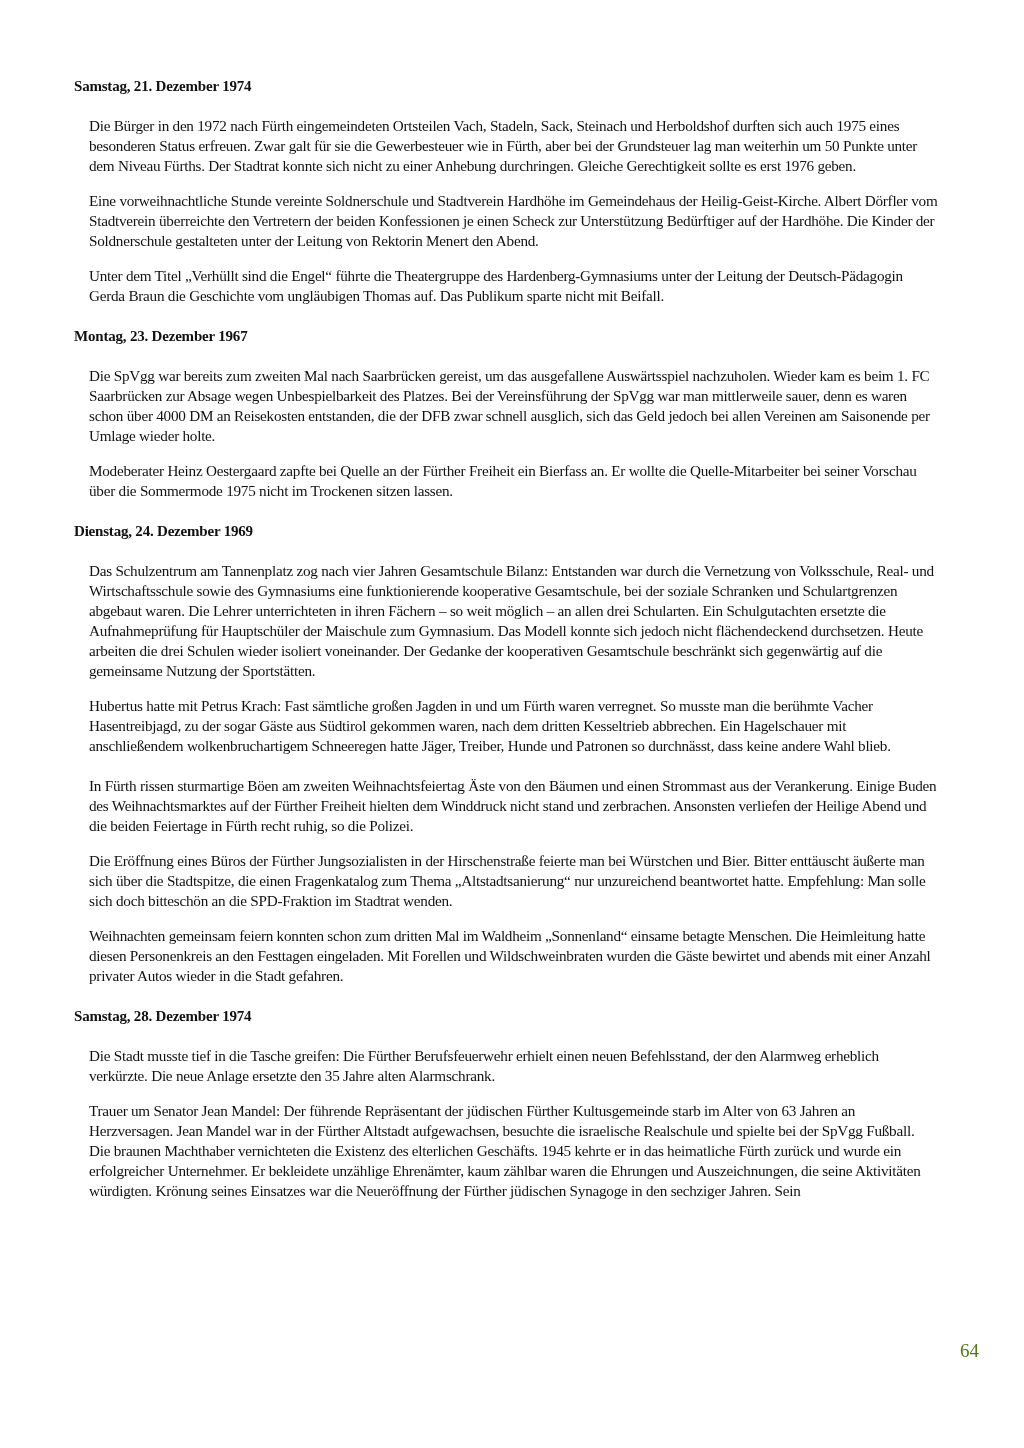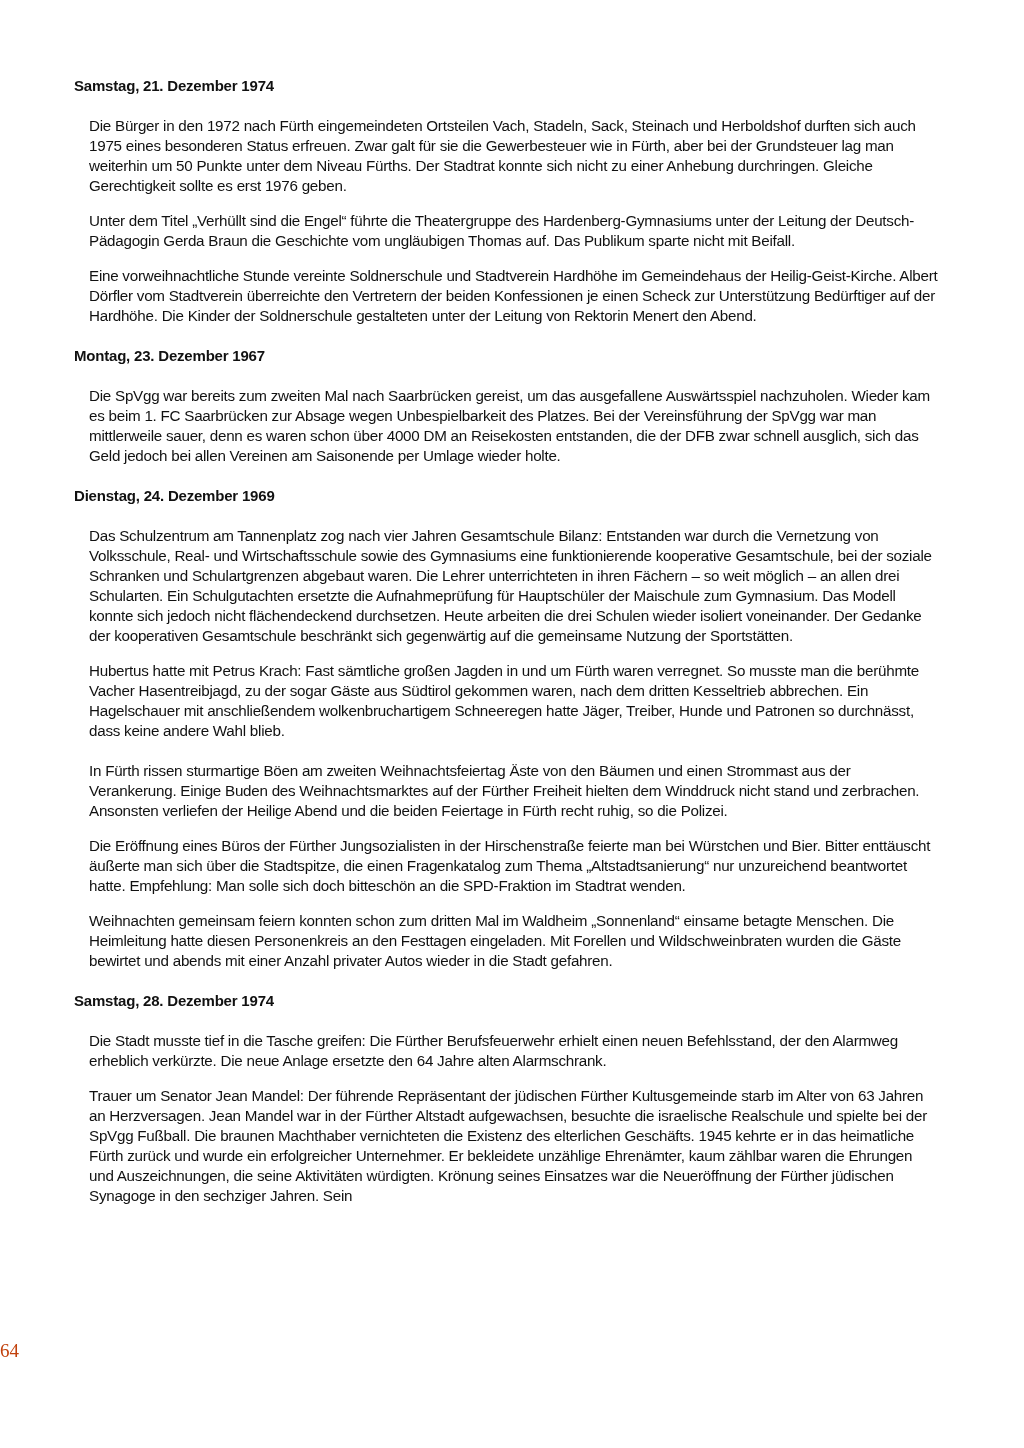--- a/index.html
+++ b/index.html
@@ -1,64 +1,65 @@
 <!DOCTYPE html>
 <html><head>
 <meta charset="utf-8">
 <style>
   html, body { margin: 0; padding: 0; background: #ffffff; }
   body { width: 1024px; height: 1448px; position: relative; overflow: hidden; }
   .page {
     position: absolute; left: 74px; top: 76px; width: 880px;
-    font-family: Liberation Sans, sans-serif;
+    font-family: Liberation Serif, serif;
     font-size: 15.2px; line-height: 20px; color: #111111;
     letter-spacing: -0.25px;
   }
   .entry { margin: 0; }
   .heading {
     font-weight: bold; font-size: 15px; margin: 0 0 20px 0; height: 20px;
     letter-spacing: -0.2px;
   }
   .para { margin: 15px; }
   .entry + .entry { margin-top: 20px; }
   .page-number {
-    position: absolute; left: 0; width: 979px; top: 1340px; text-align: left;
-    font-family: "Liberation Serif", serif; font-size: 19px; color: #c2410c;
+    position: absolute; left: 0; width: 979px; top: 1340px; text-align: right;
+    font-family: "Liberation Serif", serif; font-size: 19px; color: #4d7c0f;
   }
 </style>
 </head>
 <body>
 
 <div class="page">
 
   <section class="entry">
     <h2 class="heading">Samstag, 21. Dezember 1974</h2>
     <p class="para">Die Bürger in den 1972 nach Fürth eingemeindeten Ortsteilen Vach, Stadeln, Sack, Steinach und Herboldshof durften sich auch 1975 eines besonderen Status erfreuen. Zwar galt für sie die Gewerbesteuer wie in Fürth, aber bei der Grundsteuer lag man weiterhin um 50 Punkte unter dem Niveau Fürths. Der Stadtrat konnte sich nicht zu einer Anhebung durchringen. Gleiche Gerechtigkeit sollte es erst 1976 geben.</p>
+    <p class="para">Eine vorweihnachtliche Stunde vereinte Soldnerschule und Stadtverein Hardhöhe im Gemeindehaus der Heilig-Geist-Kirche. Albert Dörfler vom Stadtverein überreichte den Vertretern der beiden Konfessionen je einen Scheck zur Unterstützung Bedürftiger auf der Hardhöhe. Die Kinder der Soldnerschule gestalteten unter der Leitung von Rektorin Menert den Abend.</p>
     <p class="para">Unter dem Titel „Verhüllt sind die Engel“ führte die Theatergruppe des Hardenberg-Gymnasiums unter der Leitung der Deutsch-Pädagogin Gerda Braun die Geschichte vom ungläubigen Thomas auf. Das Publikum sparte nicht mit Beifall.</p>
-    <p class="para">Eine vorweihnachtliche Stunde vereinte Soldnerschule und Stadtverein Hardhöhe im Gemeindehaus der Heilig-Geist-Kirche. Albert Dörfler vom Stadtverein überreichte den Vertretern der beiden Konfessionen je einen Scheck zur Unterstützung Bedürftiger auf der Hardhöhe. Die Kinder der Soldnerschule gestalteten unter der Leitung von Rektorin Menert den Abend.</p>
   </section>
 
   <section class="entry">
     <h2 class="heading">Montag, 23. Dezember 1967</h2>
     <p class="para">Die SpVgg war bereits zum zweiten Mal nach Saarbrücken gereist, um das ausgefallene Auswärtsspiel nachzuholen. Wieder kam es beim 1. FC Saarbrücken zur Absage wegen Unbespielbarkeit des Platzes. Bei der Vereinsführung der SpVgg war man mittlerweile sauer, denn es waren schon über 4000 DM an Reisekosten entstanden, die der DFB zwar schnell ausglich, sich das Geld jedoch bei allen Vereinen am Saisonende per Umlage wieder holte.</p>
+    <p class="para">Modeberater Heinz Oestergaard zapfte bei Quelle an der Fürther Freiheit ein Bierfass an. Er wollte die Quelle-Mitarbeiter bei seiner Vorschau über die Sommermode 1975 nicht im Trockenen sitzen lassen.</p>
   </section>
 
   <section class="entry">
     <h2 class="heading">Dienstag, 24. Dezember 1969</h2>
     <p class="para">Das Schulzentrum am Tannenplatz zog nach vier Jahren Gesamtschule Bilanz: Entstanden war durch die Vernetzung von Volksschule, Real- und Wirtschaftsschule sowie des Gymnasiums eine funktionierende kooperative Gesamtschule, bei der soziale Schranken und Schulartgrenzen abgebaut waren. Die Lehrer unterrichteten in ihren Fächern – so weit möglich – an allen drei Schularten. Ein Schulgutachten ersetzte die Aufnahmeprüfung für Hauptschüler der Maischule zum Gymnasium. Das Modell konnte sich jedoch nicht flächendeckend durchsetzen. Heute arbeiten die drei Schulen wieder isoliert voneinander. Der Gedanke der kooperativen Gesamtschule beschränkt sich gegenwärtig auf die gemeinsame Nutzung der Sportstätten.</p>
     <p class="para">Hubertus hatte mit Petrus Krach: Fast sämtliche großen Jagden in und um Fürth waren verregnet. So musste man die berühmte Vacher Hasentreibjagd, zu der sogar Gäste aus Südtirol gekommen waren, nach dem dritten Kesseltrieb abbrechen. Ein Hagelschauer mit anschließendem wolkenbruchartigem Schneeregen hatte Jäger, Treiber, Hunde und Patronen so durchnässt, dass keine andere Wahl blieb.</p>
   </section>
 
   <section class="entry">
     <p class="para">In Fürth rissen sturmartige Böen am zweiten Weihnachtsfeiertag Äste von den Bäumen und einen Strommast aus der Verankerung. Einige Buden des Weihnachtsmarktes auf der Fürther Freiheit hielten dem Winddruck nicht stand und zerbrachen. Ansonsten verliefen der Heilige Abend und die beiden Feiertage in Fürth recht ruhig, so die Polizei.</p>
     <p class="para">Die Eröffnung eines Büros der Fürther Jungsozialisten in der Hirschenstraße feierte man bei Würstchen und Bier. Bitter enttäuscht äußerte man sich über die Stadtspitze, die einen Fragenkatalog zum Thema „Altstadtsanierung“ nur unzureichend beantwortet hatte. Empfehlung: Man solle sich doch bitteschön an die SPD-Fraktion im Stadtrat wenden.</p>
     <p class="para">Weihnachten gemeinsam feiern konnten schon zum dritten Mal im Waldheim „Sonnenland“ einsame betagte Menschen. Die Heimleitung hatte diesen Personenkreis an den Festtagen eingeladen. Mit Forellen und Wildschweinbraten wurden die Gäste bewirtet und abends mit einer Anzahl privater Autos wieder in die Stadt gefahren.</p>
   </section>
 
   <section class="entry">
     <h2 class="heading">Samstag, 28. Dezember 1974</h2>
-    <p class="para">Die Stadt musste tief in die Tasche greifen: Die Fürther Berufsfeuerwehr erhielt einen neuen Befehlsstand, der den Alarmweg erheblich verkürzte. Die neue Anlage ersetzte den 64 Jahre alten Alarmschrank.</p>
+    <p class="para">Die Stadt musste tief in die Tasche greifen: Die Fürther Berufsfeuerwehr erhielt einen neuen Befehlsstand, der den Alarmweg erheblich verkürzte. Die neue Anlage ersetzte den 35 Jahre alten Alarmschrank.</p>
     <p class="para">Trauer um Senator Jean Mandel: Der führende Repräsentant der jüdischen Fürther Kultusgemeinde starb im Alter von 63 Jahren an Herzversagen. Jean Mandel war in der Fürther Altstadt aufgewachsen, besuchte die israelische Realschule und spielte bei der SpVgg Fußball. Die braunen Machthaber vernichteten die Existenz des elterlichen Geschäfts. 1945 kehrte er in das heimatliche Fürth zurück und wurde ein erfolgreicher Unternehmer. Er bekleidete unzählige Ehrenämter, kaum zählbar waren die Ehrungen und Auszeichnungen, die seine Aktivitäten würdigten. Krönung seines Einsatzes war die Neueröffnung der Fürther jüdischen Synagoge in den sechziger Jahren. Sein</p>
   </section>
 
 </div>
 
 <div class="page-number">64</div>
 
 </body></html>

